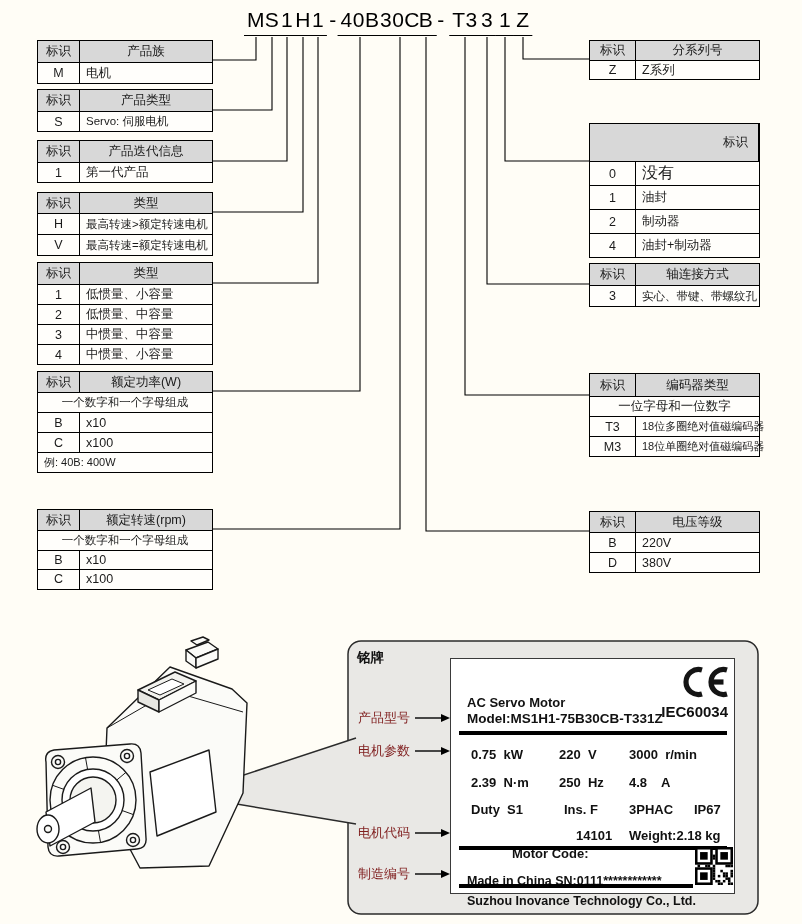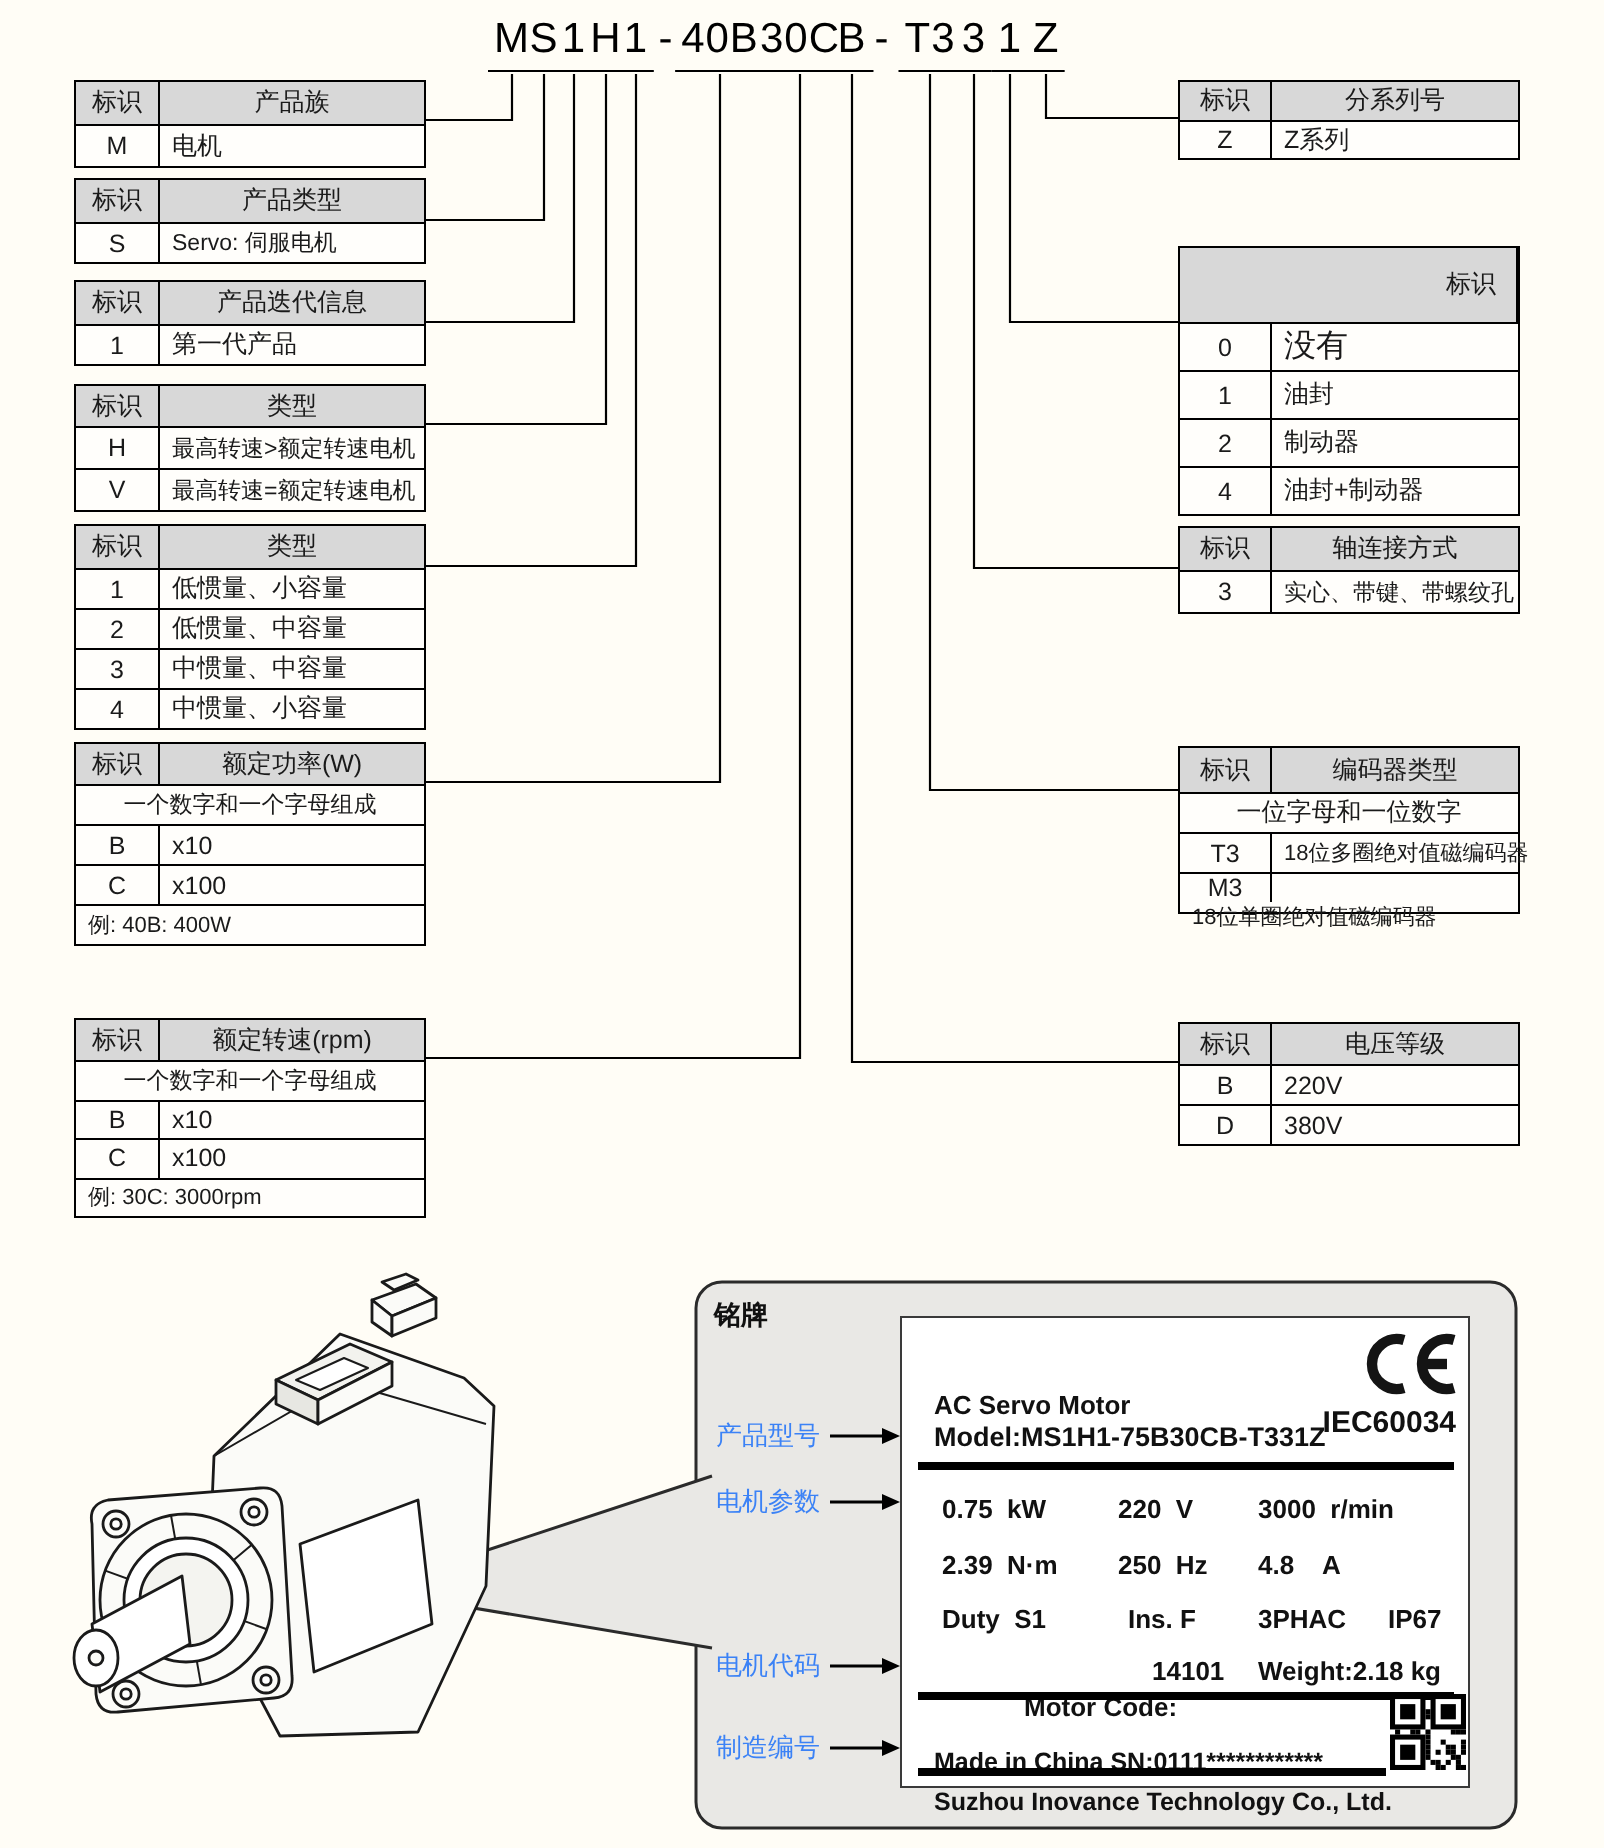--- a/index.html
+++ b/index.html
@@ -14,21 +14,21 @@
   .dtable{position:absolute;border:1px solid #000;background:#fffefb;box-sizing:border-box;font-size:12.5px;color:#1a1a1a;}
   .trow{display:flex;border-top:1px solid #000;box-sizing:border-box;align-items:stretch;}
   .trow:first-child{border-top:none;justify-content:flex-end;}
   .trow.head{background:#d8d8d8;}
   .cid{display:flex;align-items:center;justify-content:center;border-right:1px solid #000;box-sizing:border-box;flex:none;}
   .cval{flex:1;display:flex;align-items:center;padding:0 4px 0 6px;box-sizing:border-box;white-space:nowrap;overflow:visible;}
   .head .cval{justify-content:center;padding:0 2px;}
   .cspan{flex:1;display:flex;align-items:center;box-sizing:border-box;white-space:nowrap;}
   
   .panel-label{position:absolute;font-size:13.5px;font-weight:bold;color:#111;}
-  .co-label{position:absolute;font-size:13px;color:#3b82f6;white-space:nowrap;text-align:right;}
+  .co-label{position:absolute;font-size:13px;color:#7f1d1d;white-space:nowrap;text-align:right;}
   .plate{position:absolute;left:450px;top:658px;width:285px;height:236px;background:#fff;
          border:1.3px solid #3a3a3a;box-sizing:border-box;}
   .plate *{position:absolute;box-sizing:border-box;}
   .brand{left:15px;top:4px;font-size:25px;font-weight:800;letter-spacing:-0.5px;color:#0c0c0c;}
   .pline{left:16px;top:36px;font-size:13px;font-weight:bold;}
   .mline{left:16px;top:52px;font-size:13.5px;font-weight:bold;white-space:nowrap;}
   .ce{left:232px;top:7px;}
   .cert{right:6px;top:44px;font-size:15px;font-weight:bold;text-align:center;}
   .rule{left:8px;width:268px;height:3.5px;background:#000;}
   .r1{top:72px;}.r2{top:187px;}.r3{top:225px;width:234px;}
@@ -231,23 +231,20 @@
           <div class="cspan" style="justify-content: center; font-size: 11.5px;">一个数字和一个字母组成</div>
         </div>
         <div class="trow" style="height: 19.5px;">
           <div class="cid" style="width: 42px;">B</div>
           <div class="cval" style="font-size: 12.5px;">x10</div>
         </div>
         <div class="trow" style="height: 19.5px;">
           <div class="cid" style="width: 42px;">C</div>
           <div class="cval" style="font-size: 12.5px;">x100</div>
         </div>
-        <div class="trow" style="height: 19.5px;">
-          <div class="cspan" style="justify-content: flex-start; padding-left: 6px; font-size: 11px;">例: 30C: 3000rpm</div>
-        </div>
       </div>
       <div class="dtable" style="left: 589px; top: 40px; width: 171px;">
         <div class="trow head" style="height: 19px;">
           <div class="cid" style="width: 46px;">标识</div>
           <div class="cval" style="font-size: 12.5px;">分系列号</div>
         </div>
         <div class="trow" style="height: 19px;">
           <div class="cid" style="width: 46px;">Z</div>
           <div class="cval" style="font-size: 12.5px;">Z系列</div>
         </div>
@@ -288,21 +285,21 @@
           <div class="cid" style="width: 46px;">标识</div>
           <div class="cval" style="font-size: 12.5px;">编码器类型</div>
         </div>
         <div class="trow" style="height: 20px;">
           <div class="cspan" style="justify-content: center; font-size: 12.5px;">一位字母和一位数字</div>
         </div>
         <div class="trow" style="height: 20px;">
           <div class="cid" style="width: 46px;">T3</div>
           <div class="cval" style="font-size: 11px;">18位多圈绝对值磁编码器</div>
         </div>
-        <div class="trow" style="height: 20px; flex-direction: column;">
+        <div class="trow" style="height: 20px;">
           <div class="cid" style="width: 46px;">M3</div>
           <div class="cval" style="font-size: 11px;">18位单圈绝对值磁编码器</div>
         </div>
       </div>
       <div class="dtable" style="left: 589px; top: 511px; width: 171px;">
         <div class="trow head" style="height: 20px;">
           <div class="cid" style="width: 46px;">标识</div>
           <div class="cval" style="font-size: 12.5px;">电压等级</div>
         </div>
         <div class="trow" style="height: 20px;">

